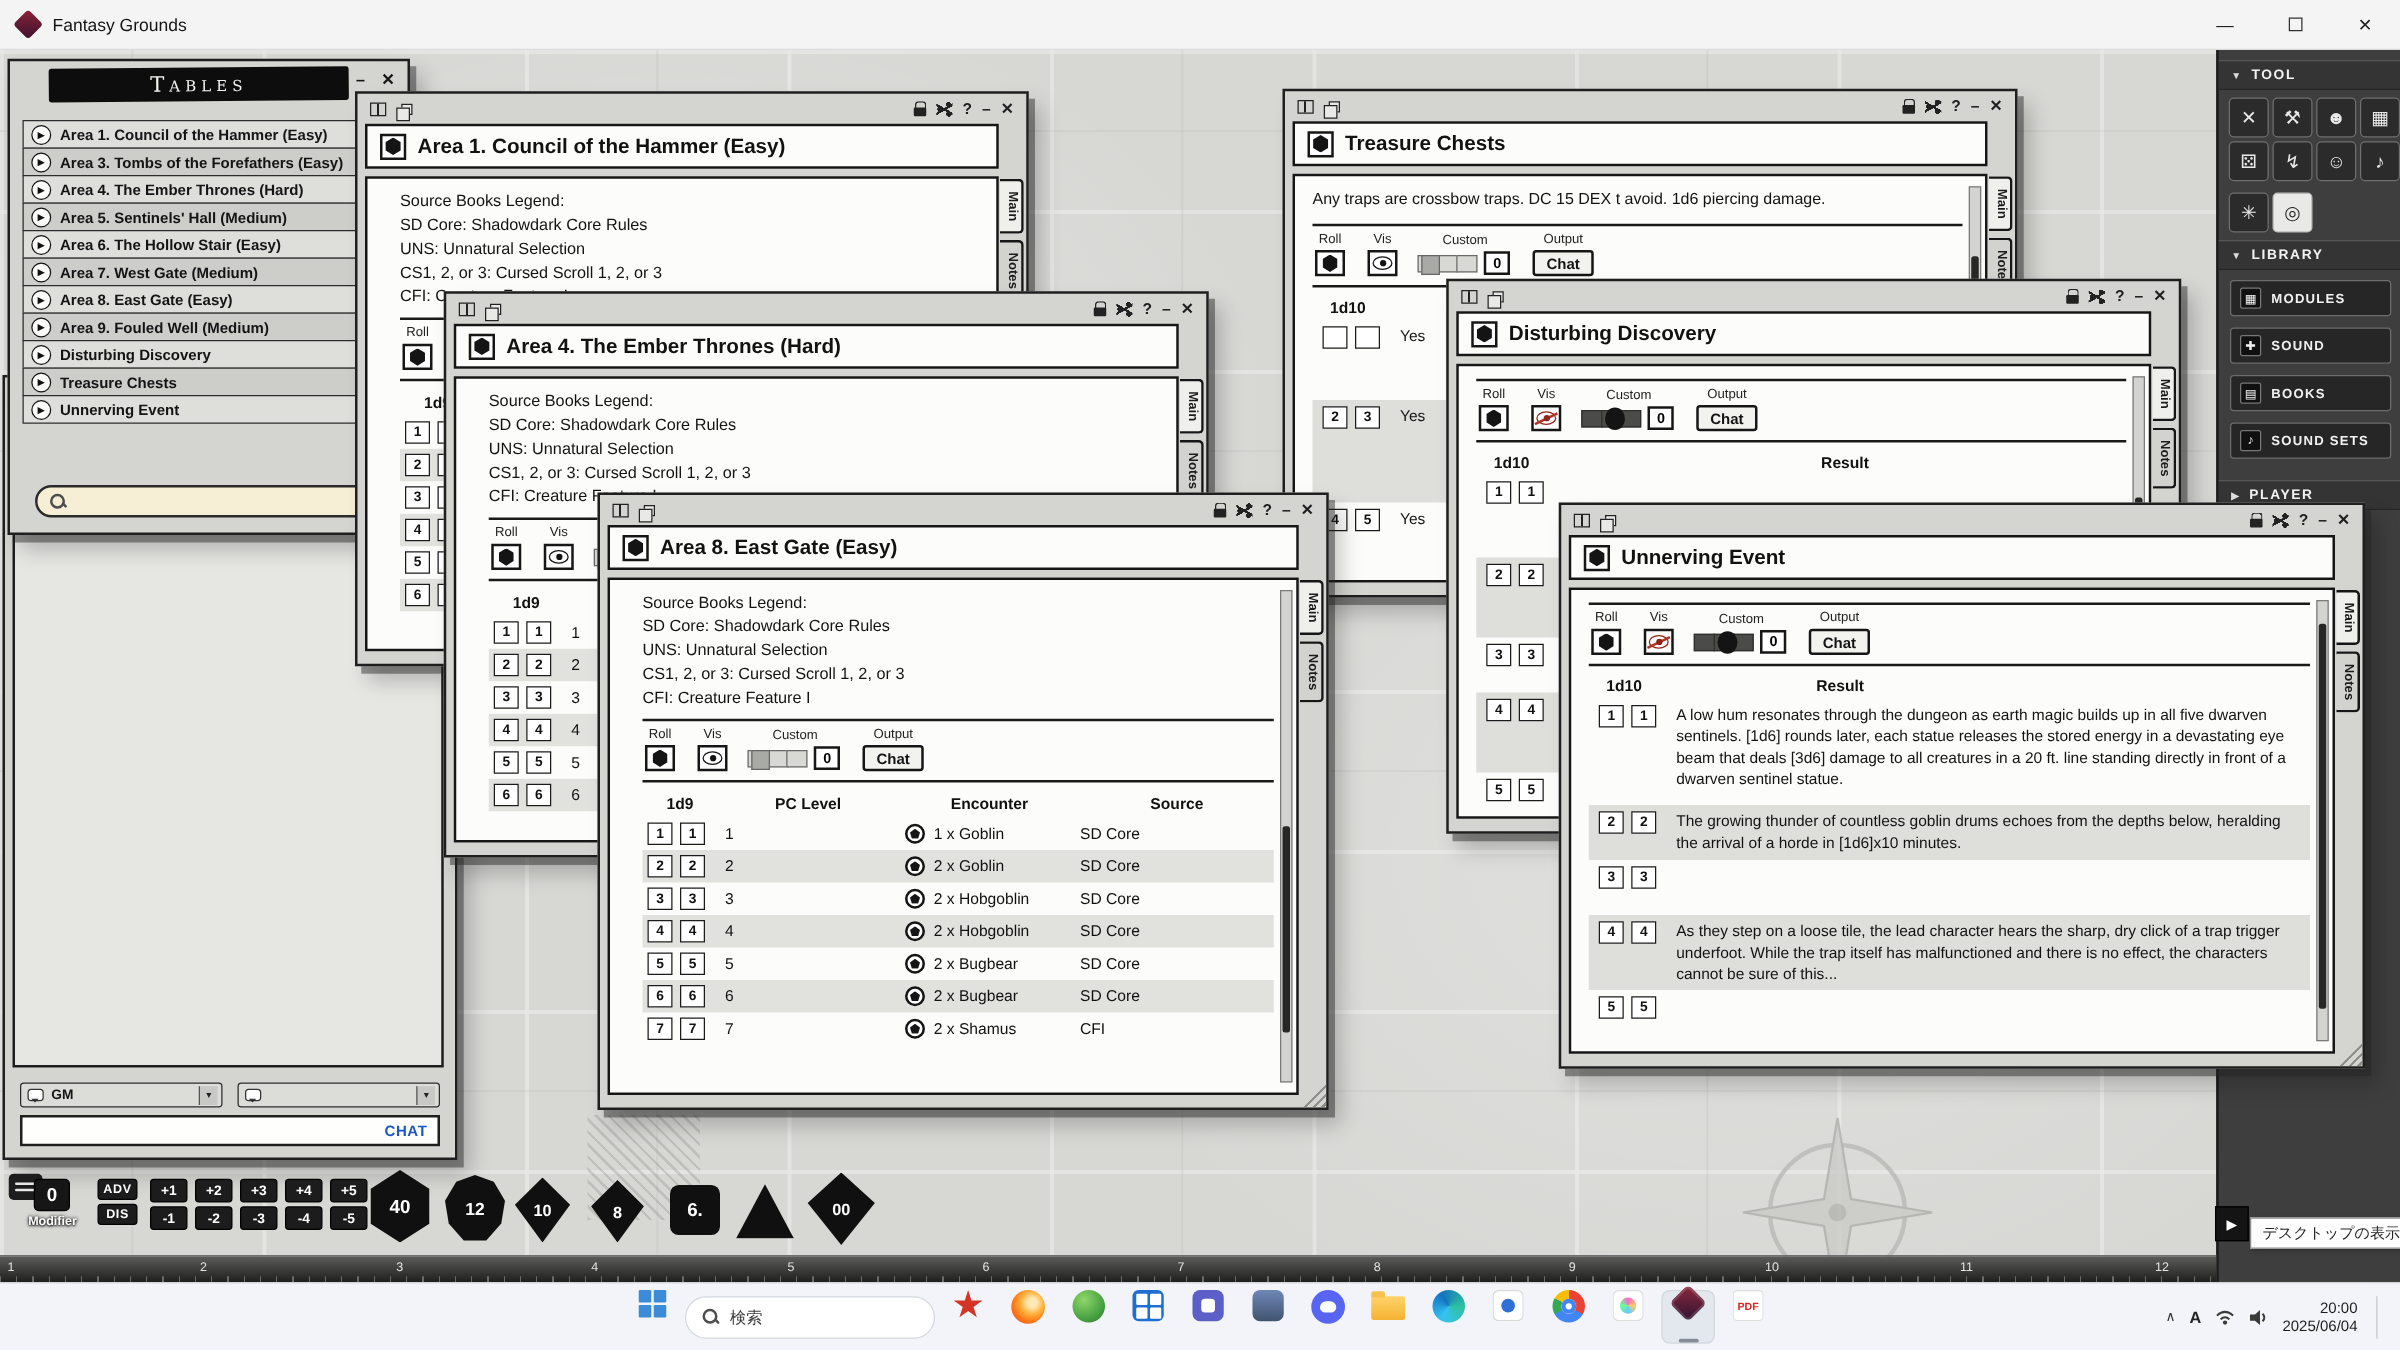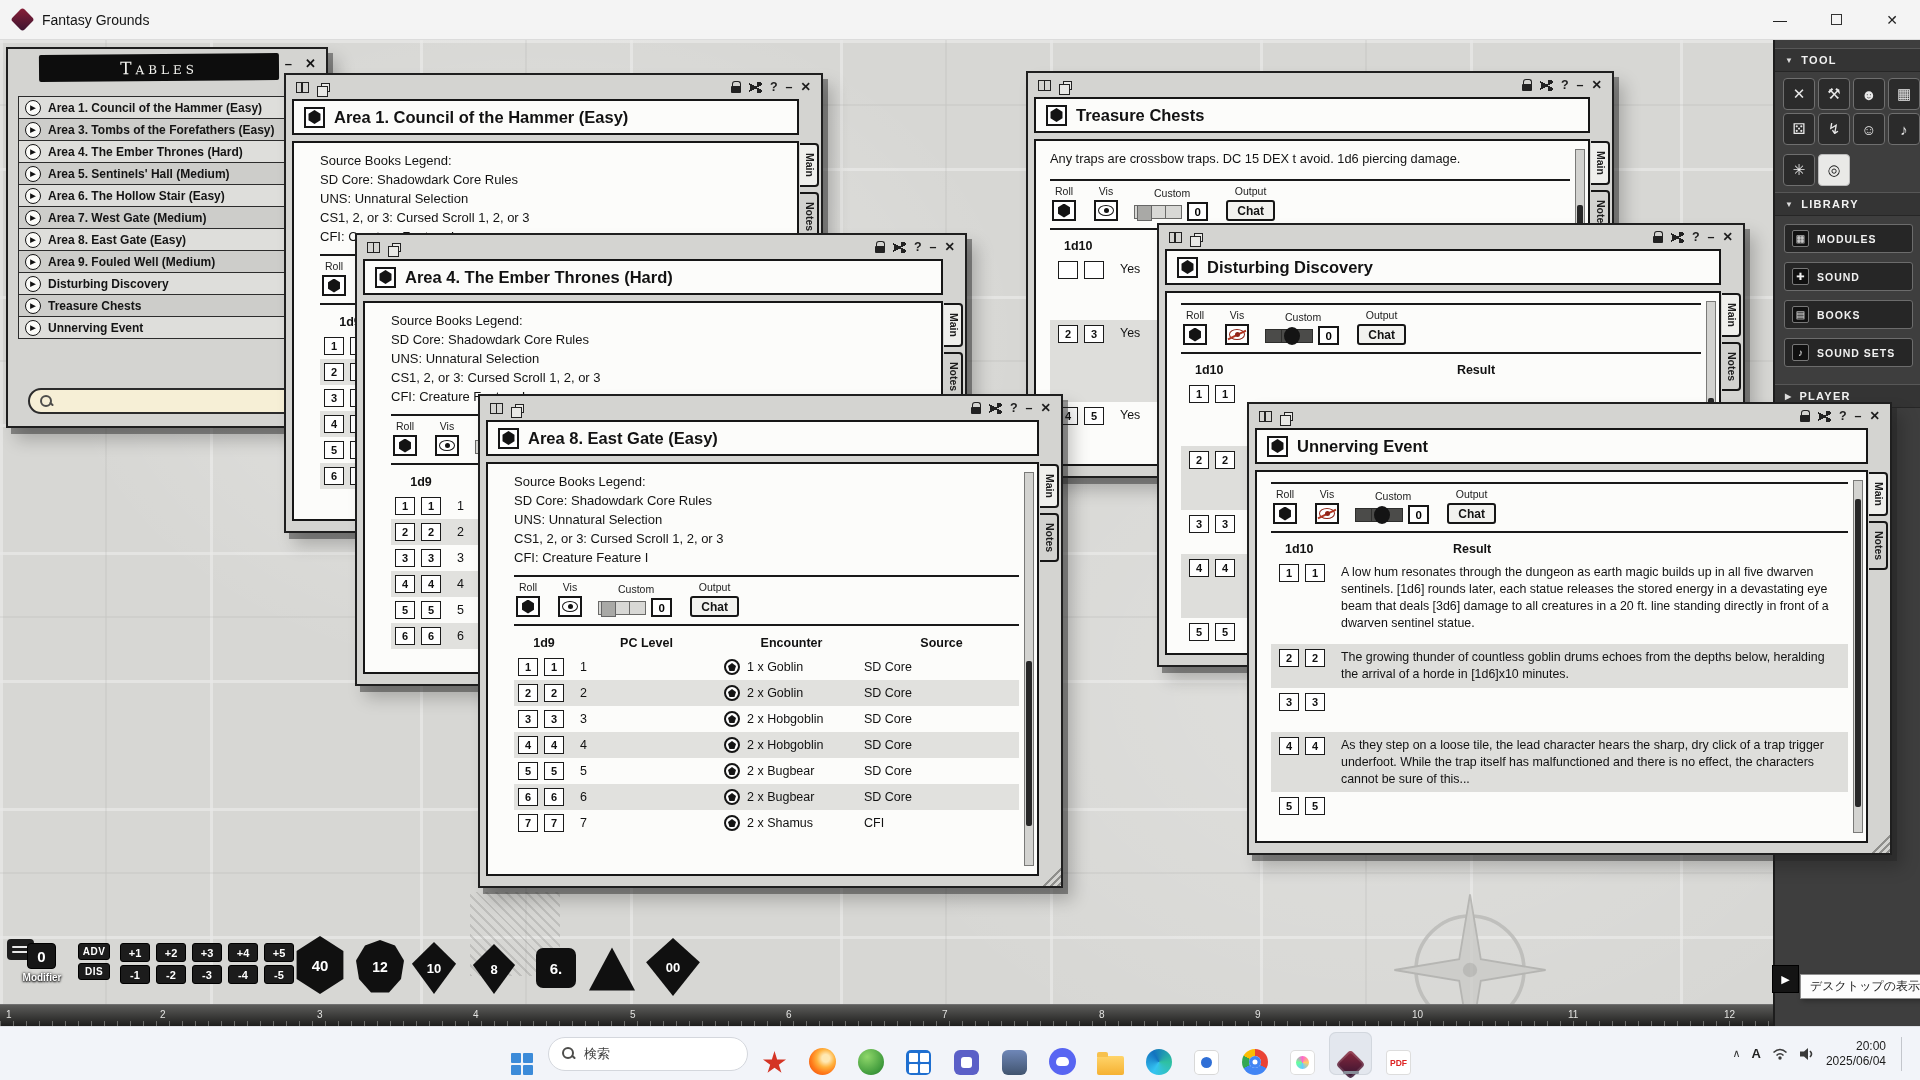--- a/index.html
+++ b/index.html
@@ -65,21 +65,21 @@
 .aw .win-body{padding-left:26px}
 .win-tabs{position:absolute;top:68px;right:2px;width:19px;display:flex;flex-direction:column;gap:5px;z-index:2}
 .vtab{writing-mode:vertical-rl;font-size:10.5px;font-weight:bold;color:#1c1c1c;background:#efefec;border:2px solid #161616;border-left:none;border-radius:0 4px 4px 0;padding:8px 1px;text-align:center}
 .vtab.notes{background:#d2d2cf}
 .grip{position:absolute;right:0;bottom:0;width:20px;height:20px;clip-path:polygon(100% 0,100% 100%,0 100%);background:repeating-linear-gradient(135deg,#8f8f8c 0 2px,transparent 2px 5px)}
 .vscroll{position:absolute;top:8px;bottom:8px;right:3px;width:10px;background:#d3d3d0;border:1px solid #7a7a78}
 .vscroll b{position:absolute;left:1px;right:1px;border-radius:2px;background:#272727}
 
 
 .legend p{font-size:13px;line-height:19px;color:#131313}
-.rollbar{display:flex;gap:18px;align-items:flex-end;border-top:2px solid #191919;border-bottom:2px solid #191919;margin:8px 0 4px;padding:4px 2px 7px}
+.rollbar{display:flex;gap:18px;align-items:center;border-top:2px solid #191919;border-bottom:2px solid #191919;margin:8px 0 4px;padding:4px 2px 7px}
 .rb-first{margin-top:2px}
 .rgroup{display:flex;flex-direction:column;align-items:center;gap:3px}
 .rlabel{font-size:10.5px;color:#222}
 .ctl{width:24px;height:21px;border:2px solid #161616;background:#fff;display:flex;align-items:center;justify-content:center}
 .eye{position:relative;width:16px;height:11px;border:1.7px solid #131313;border-radius:50%;background:#fff}
 .eye::after{content:"";position:absolute;left:50%;top:50%;width:5px;height:5px;margin:-2.5px 0 0 -2.5px;background:#131313;border-radius:50%}
 .eye.off{border-color:#8f2418}
 .eye.off::after{background:#8f2418}
 .eye.off::before{content:"";position:absolute;left:-3px;right:-3px;top:4px;height:2.2px;background:#b23420;transform:rotate(-26deg)}
 .ctlrow{display:flex;gap:5px;align-items:center}
@@ -161,21 +161,21 @@
 .hotbar span{position:absolute;top:4px;font-size:10px;color:#e3e3e1}
 .hotbar::after{content:"";position:absolute;left:0;right:0;bottom:0;height:5px;background:repeating-linear-gradient(90deg,#6b6b69 0 1px,transparent 1px 13px)}
 
 
 .play-btn{position:absolute;left:1772px;top:925px;width:27px;height:28px;background:#141414;border:1px solid #000;color:#fff;display:flex;align-items:center;justify-content:center;font-size:11px;z-index:40}
 .tooltip{position:absolute;left:1800px;top:934px;height:25px;background:#fdfdfd;border:1px solid #8f8f8f;box-shadow:2px 2px 5px rgba(0,0,0,.3);display:flex;align-items:center;padding:0 9px;font-size:12px;color:#222;z-index:40;white-space:nowrap}
 
 
 .taskbar{position:absolute;left:0;top:1026px;width:1920px;height:54px;background:#f2f4f9;border-top:1px solid #e0e2e7;z-index:100}
 .tb-center{position:absolute;left:50%;top:0;height:100%;transform:translateX(-50%);display:flex;align-items:center;gap:5px}
-.tb-ico{width:43px;height:43px;border-radius:7px;display:flex;align-items:flex-end;justify-content:center;position:relative;flex:none}
+.tb-ico{width:43px;height:43px;border-radius:7px;display:flex;align-items:flex-start;justify-content:center;position:relative;flex:none}
 .tb-ico.active{background:#e3e7ee;box-shadow:inset 0 0 0 1px #d2d7de}
 .tb-ico.active::after{content:"";position:absolute;bottom:1px;left:50%;transform:translateX(-50%);width:16px;height:3px;border-radius:2px;background:#878d98}
 .win-logo{display:grid;grid-template-columns:10px 10px;grid-template-rows:10px 10px;gap:2px}
 .win-logo i{background:#3c8bd9;border-radius:1px}
 .tb-search{height:34px;width:200px;border-radius:17px;background:#fff;border:1px solid #d4d7dd;display:flex;align-items:center;gap:9px;padding:0 13px;font-size:13px;color:#3c3c3c;flex:none}
 .g-burst{width:24px;height:24px;background:#d43425;clip-path:polygon(50% 0,61% 35%,98% 35%,68% 57%,79% 91%,50% 70%,21% 91%,32% 57%,2% 35%,39% 35%)}
 .g-firefox{width:27px;height:27px;border-radius:50%;background:radial-gradient(circle at 62% 38%,#ffe8b3 0 16%,#ffb23e 38%,#ff7a19 62%,#e8420e 100%)}
 .g-green{width:26px;height:26px;border-radius:50%;background:radial-gradient(circle at 35% 30%,#8fd76a,#3f9a3c 70%,#2e722c)}
 .g-blue{width:25px;height:25px;border-radius:5px;background:#1f6fd0;display:grid;grid-template-columns:9px 9px;grid-template-rows:9px 9px;gap:2px;align-content:center;justify-content:center}
 .g-blue i{background:#fff;border-radius:1px}
@@ -266,20 +266,39 @@
       <div class="lib-btn" style="top:298px">
         <span class="lib-ico">♪</span>
         <span class="lib-label">SOUND SETS</span>
       </div>
       <div class="sb-head" style="top:344px">
         <span class="sb-caret">▶</span>
         <span>PLAYER</span>
       </div>
     </div>
 
+    <div class="fg-window chat-win" style="left:2px;top:260px;width:364px;height:628px">
+      <div class="chat-body"></div>
+      <div class="chat-drops">
+        <div class="chat-drop">
+          <span class="bubble"></span>
+          <span>GM</span>
+          <span class="dd-arrow">▼</span>
+        </div>
+        <div class="chat-drop">
+          <span class="bubble"></span>
+          <span></span>
+          <span class="dd-arrow">▼</span>
+        </div>
+      </div>
+      <div class="chat-input">
+        <input type="text" style="">
+        <span class="chat-send">CHAT</span>
+      </div>
+    </div>
 
     <div class="fg-window tables-win" style="left:6px;top:7px;width:322px;height:381px">
       <div class="tables-ribbon">Tables</div>
       <div class="tables-topicons">
         <span>–</span>
         <span>✕</span>
       </div>
       <div class="tables-list">
         <div class="titem">
             <span class="arrow-circle">▶</span>

